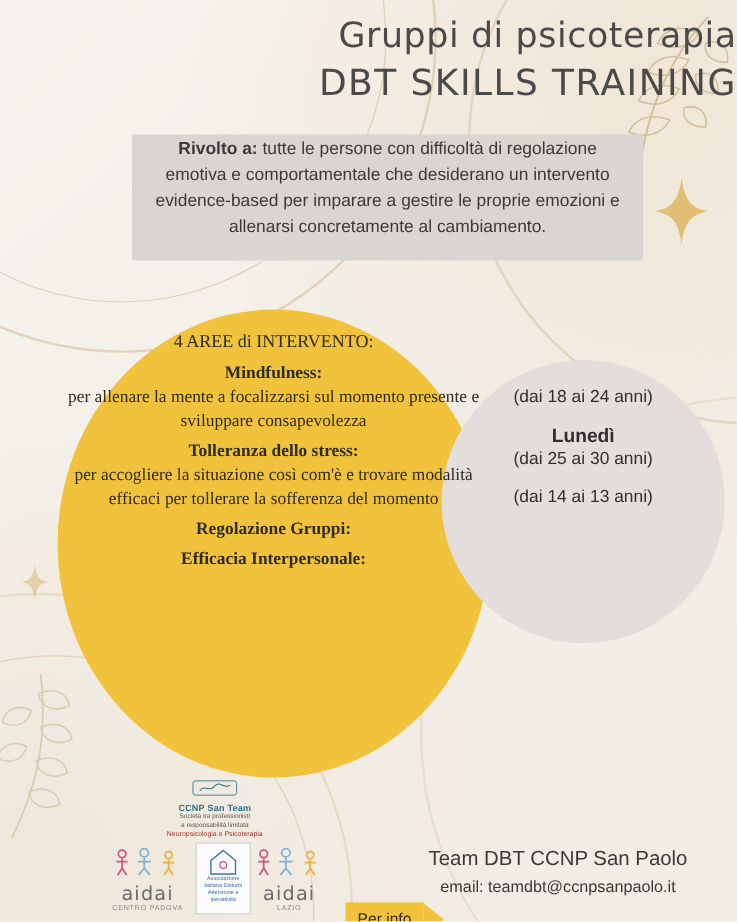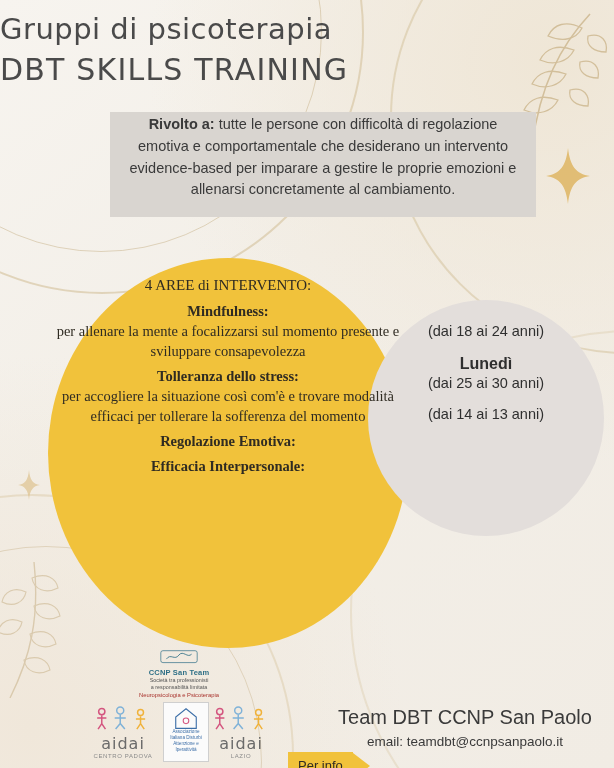--- a/index.html
+++ b/index.html
@@ -89,21 +89,21 @@
   .sparkle-sm {
     left: 18px; top: 470px;
     width: 22px; height: 30px;
     opacity: .65;
   }
 
   
   .title-wrap {
     position: absolute;
     top: 12px; left: 0; right: 0;
-    text-align: left;
+    text-align: right;
     z-index: 5;
   }
   .title-line1 {
     font-family: "DejaVu Sans", sans-serif;
     font-size: 29px;
     letter-spacing: .5px;
     color: #4a4a4a;
     font-weight: 400;
   }
   .title-line2 {
@@ -276,21 +276,21 @@
 
   .contact {
     position: absolute;
     right: 14px; top: 706px;
     width: 270px;
     z-index: 6;
     text-align: center;
     color: #3a3a3a;
   }
   .contact-team {
-    font-size: 20px;
+    font-size: 17px;
     margin-bottom: 5px;
   }
   .contact-mail {
     font-size: 13.5px;
   }
 </style>
 </head>
 <body>
 
 <div class="poster">
@@ -346,21 +346,21 @@
   <div class="yellow-oval"></div>
   <div class="yellow-content">
     <div class="yc-head">4 AREE di INTERVENTO:</div>
 
     <div class="yc-sub">Mindfulness:</div>
     <div class="yc-body">per allenare la mente a focalizzarsi sul momento presente e sviluppare consapevolezza</div>
 
     <div class="yc-sub">Tolleranza dello stress:</div>
     <div class="yc-body">per accogliere la situazione così com'è e trovare modalità efficaci per tollerare la sofferenza del momento</div>
 
-    <div class="yc-sub">Regolazione Emotiva:</div>
+    <div class="yc-sub">Regolazione Gruppi:</div>
 
     <div class="yc-sub">Efficacia Interpersonale:</div>
   </div>
 
   <div class="grey-circle"></div>
   <div class="days">
     <div class="day-age">(dai 18 ai 24 anni)</div>
     <div class="day-name">Lunedì</div>
     <div class="day-age">(dai 25 ai 30 anni)</div>
     <div class="day-age">(dai 14 ai 13 anni)</div>

